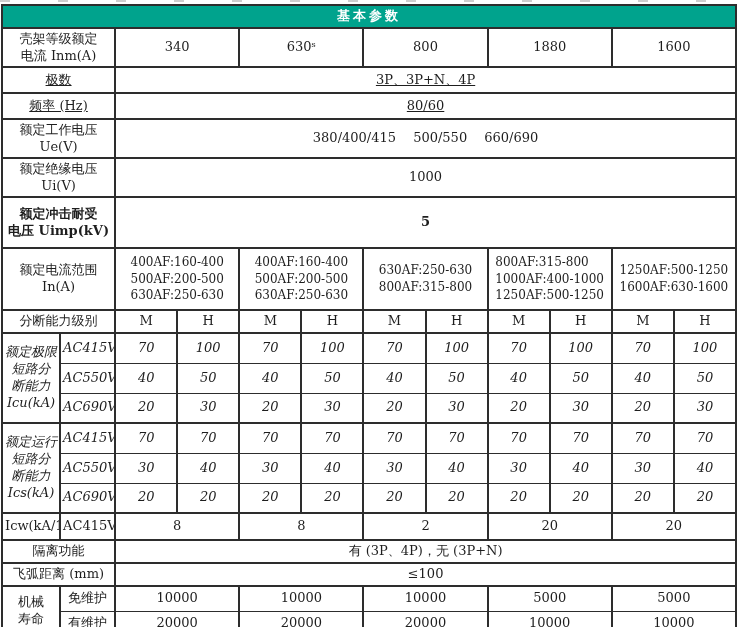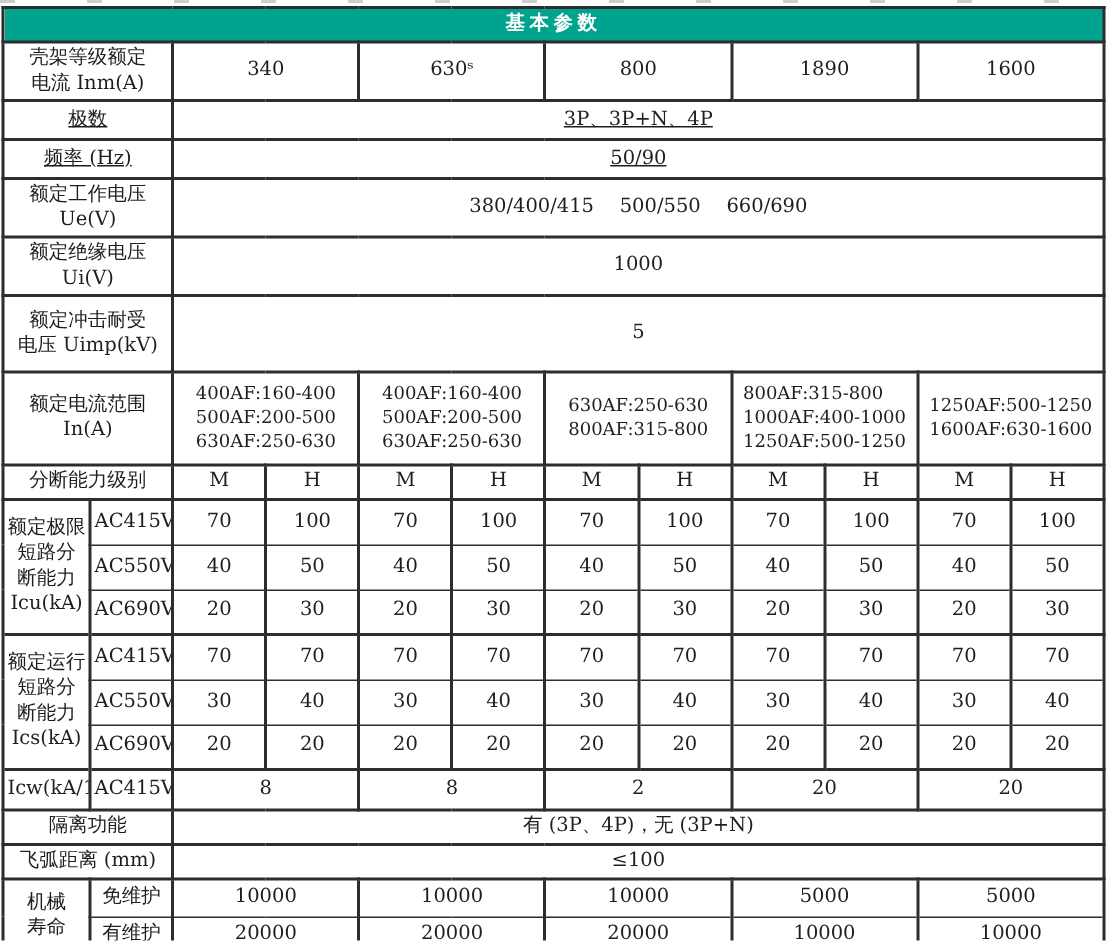--- a/index.html
+++ b/index.html
@@ -31,21 +31,21 @@
     background:#00a38d;color:#ffffff;
     font-size:16px;font-weight:600;letter-spacing:3px;
     height:19px;
   }
   .lbl{white-space:pre-line;font-size:13px;margin-left:34px;}
   .small{font-size:12px;}
   .multi{display:inline-block;text-align:left;white-space:pre-line;font-size:12px;line-height:1.35;}
   .shift{padding-right:37%;}
   .prewrap{white-space:pre-wrap;}
   tr.r23{height:23px;} tr.r39{height:39px;} tr.r22{height:26px;text-decoration:underline;}
-  tr.r40{height:51px;} tr.r54{height:62px;} tr.r30{height:30px;}
+  tr.r40{height:51px;font-weight:bold;} tr.r54{height:62px;} tr.r30{height:30px;font-style:italic;}
   tr.r27{height:27px;} tr.r25{height:25px;} tr.r16{height:16px;}
   tr.tb td{border-bottom-width:1px;}
   tr.tt td{border-top-width:1px;}
 </style>
 </head>
 <body>
 
 <div class="scan-dashes"></div>
 
 <table class="spec">
@@ -68,32 +68,32 @@
       <tr class="r23">
     <th class="title-cell" colspan="12">基本参数</th>
   </tr>
 
   <tr class="r39">
     <td colspan="2" class="lbl">壳架等级额定
 电流 Inm(A)</td>
     <td colspan="2">340</td>
     <td colspan="2">630ˢ</td>
     <td colspan="2">800</td>
-    <td colspan="2">1890</td>
+    <td colspan="2">1880</td>
     <td colspan="2">1600</td>
   </tr>
 
   <tr class="r22">
     <td colspan="2" class="lbl">极数</td>
     <td colspan="10" class="shift">3P、3P+N、4P</td>
   </tr>
 
   <tr class="r22">
     <td colspan="2" class="lbl">频率 (Hz)</td>
-    <td colspan="10" class="shift">50/90</td>
+    <td colspan="10" class="shift">80/60</td>
   </tr>
 
   <tr class="r39">
     <td colspan="2" class="lbl">额定工作电压
 Ue(V)</td>
     <td colspan="10" class="shift prewrap">380/400/415　 500/550　 660/690</td>
   </tr>
 
   <tr class="r39">
     <td colspan="2" class="lbl">额定绝缘电压

